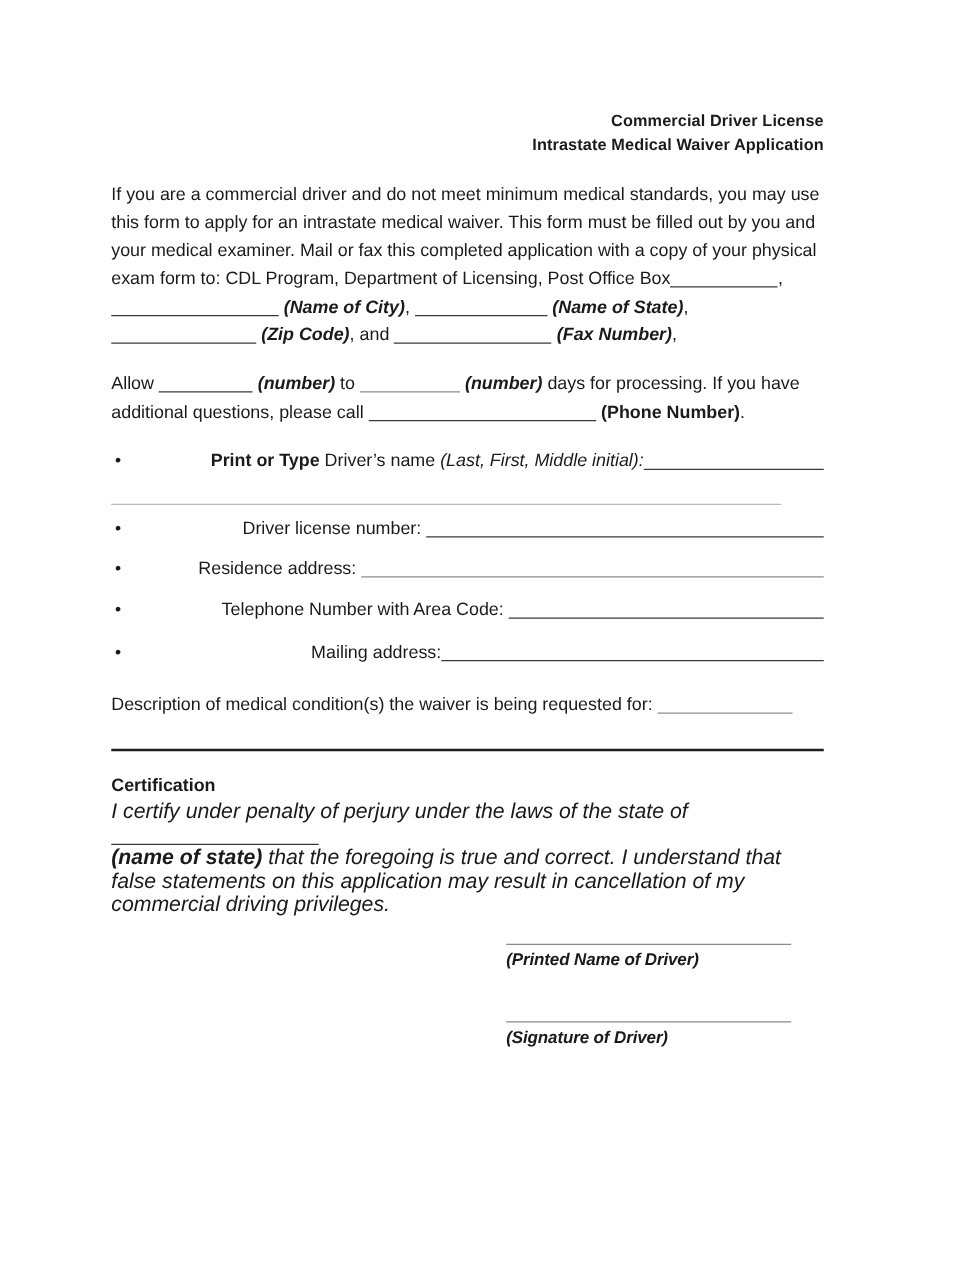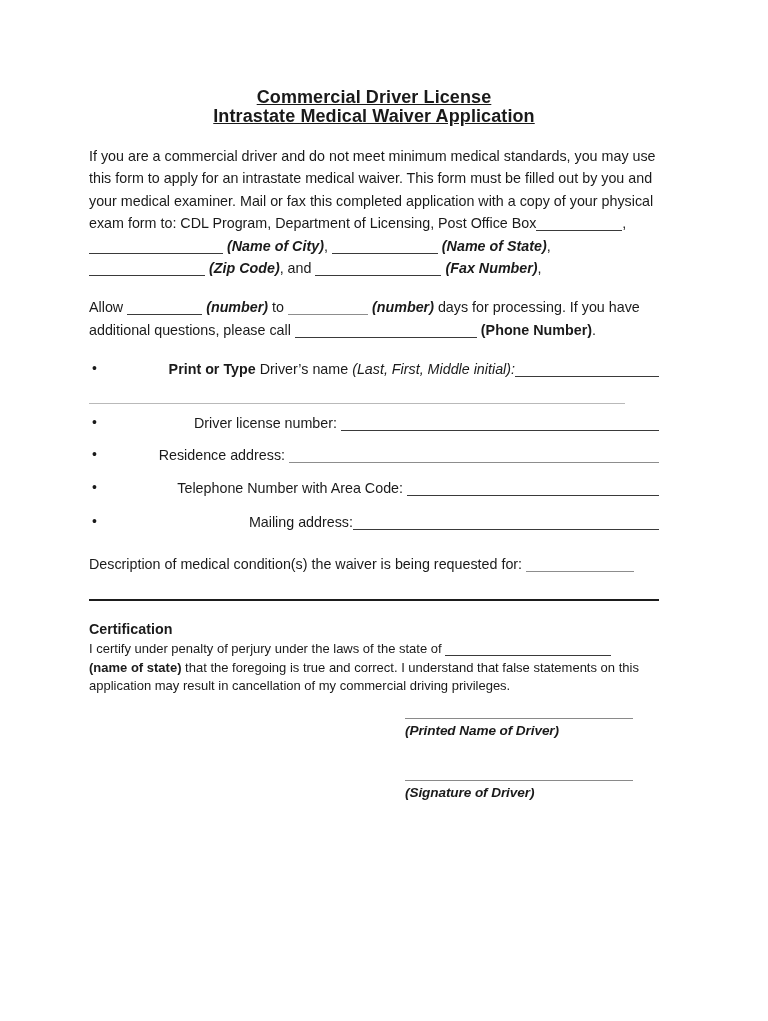--- a/index.html
+++ b/index.html
@@ -25,26 +25,25 @@
   }
   .content {
     position: absolute;
     left: 89px;
     top: 88px;
     width: 570px;
   }
 
   
   .title-block {
-    text-align: center;
+    text-align: right;
     font-weight: bold;
-    font-size: 18px;
+    font-size: 13px;
     line-height: 18.5px;
     letter-spacing: 0.1px;
-    text-decoration: underline;
   }
   .title-line { display: block; }
 
   
   .para {
     font-size: 14.3px;
     line-height: 22.4px;
     text-align: left;
     margin: 0;
   }
@@ -125,21 +124,22 @@
   }
 
   
   .cert-head {
     margin-top: 18px;
     font-size: 14.3px;
     font-weight: bold;
     line-height: 20px;
   }
   .cert-body {
-    font-size: 13px;
+    font-size: 17px;
+    font-style: italic;
     line-height: 18.6px;
     margin-top: 1px;
   }
 
   .witness {
     margin-top: 22px;
     font-size: 14.3px;
     line-height: 21px;
   }
 

